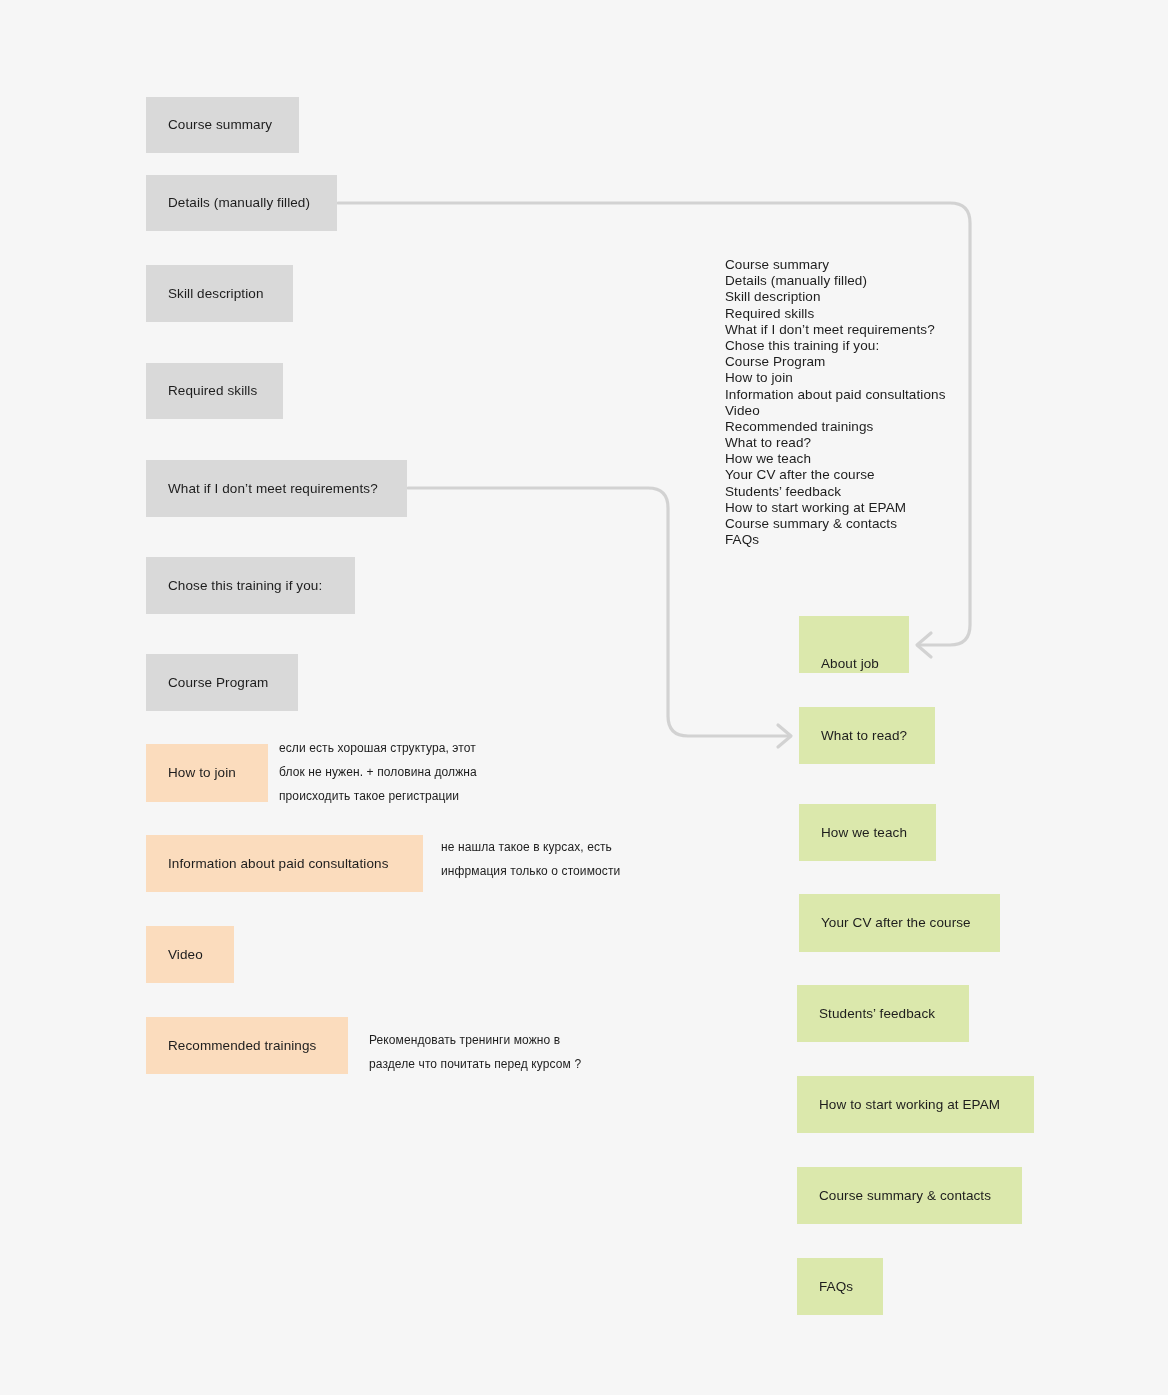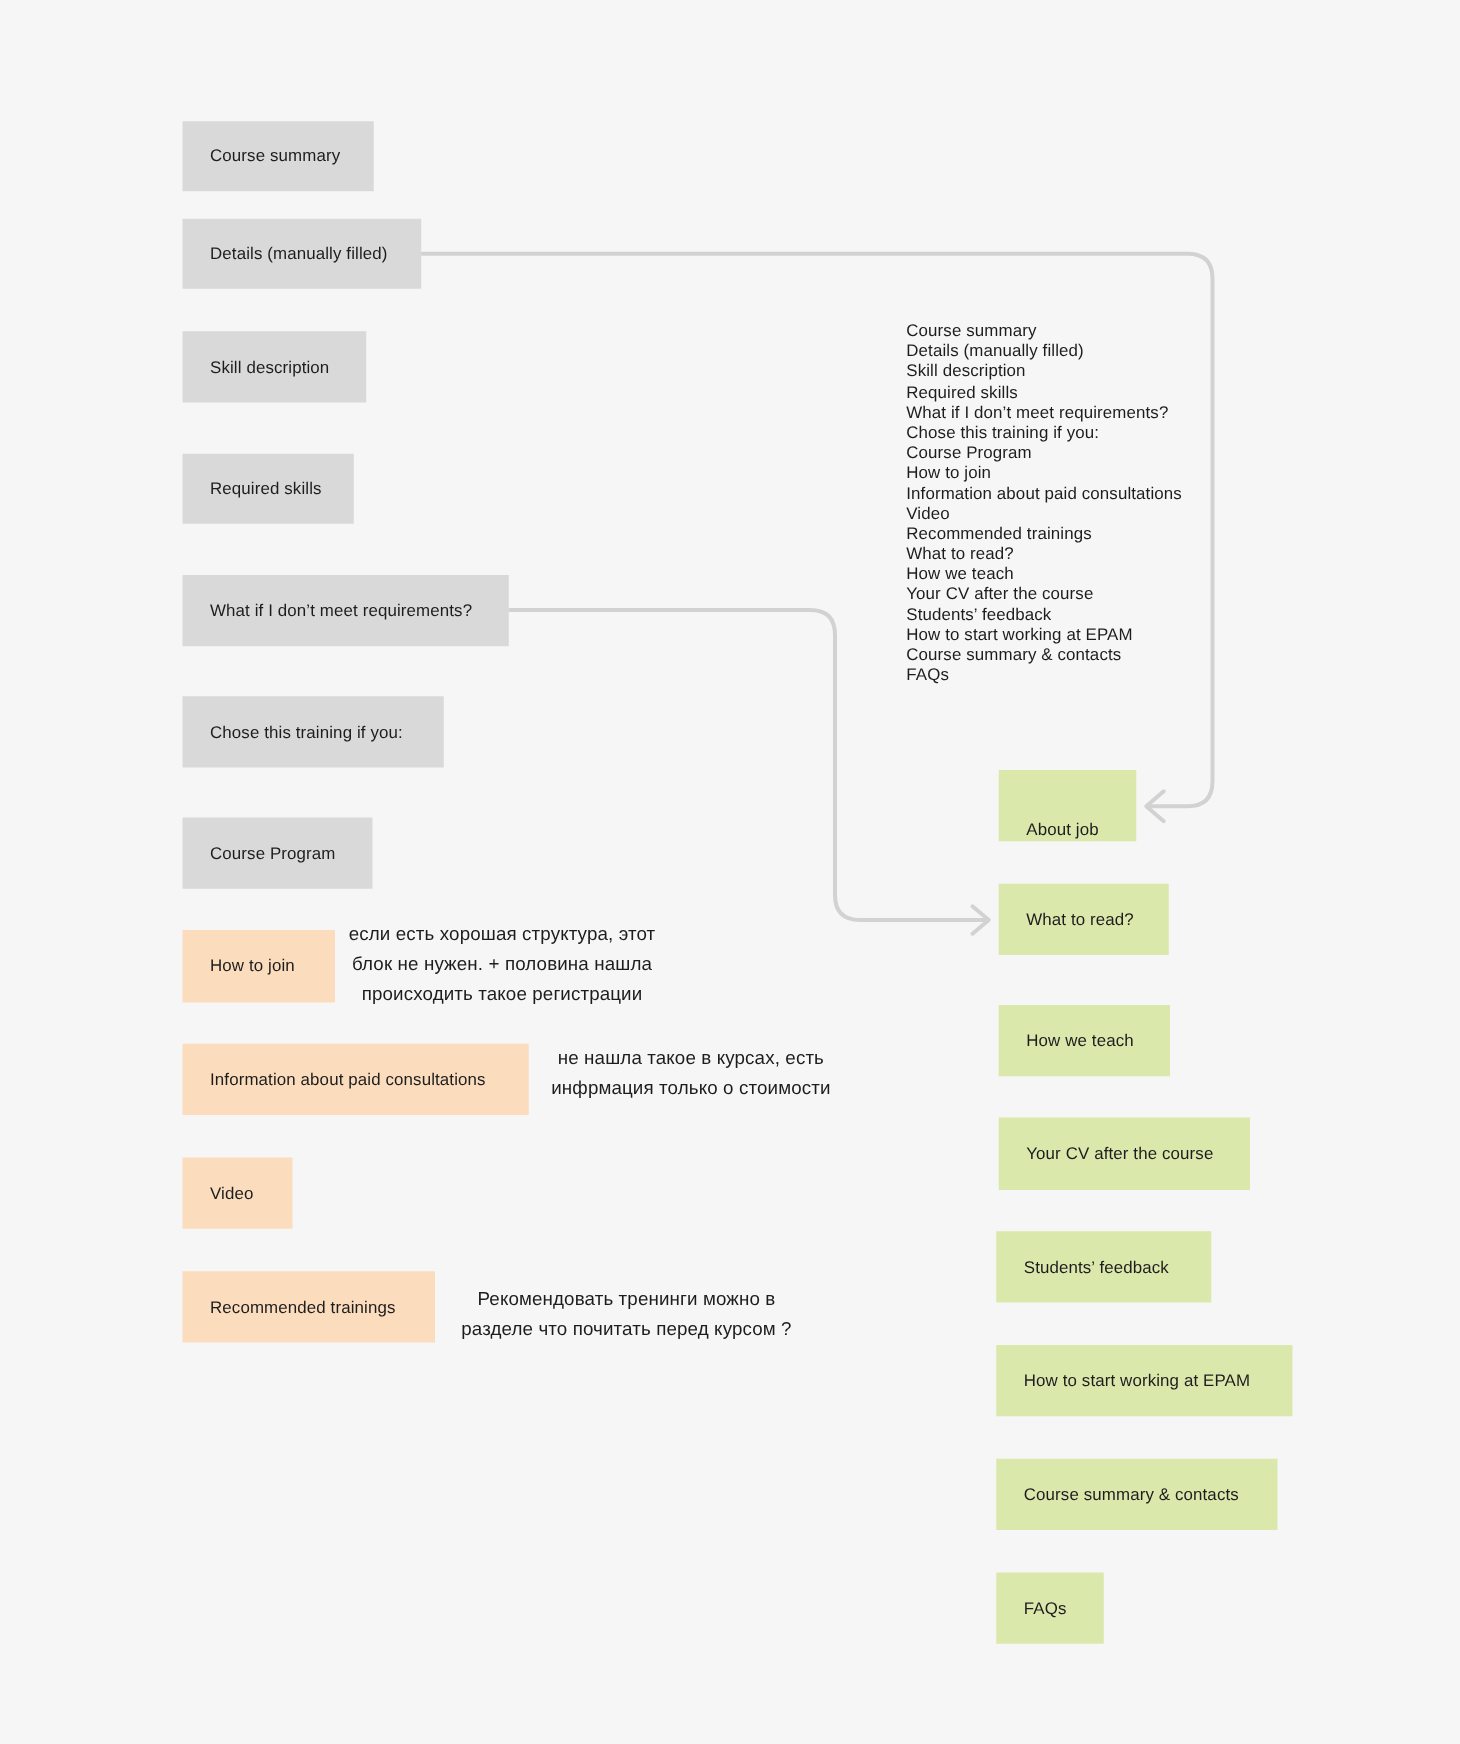--- a/index.html
+++ b/index.html
@@ -42,25 +42,24 @@
     font-size: 13.5px;
     line-height: 16.2px;
     letter-spacing: 0.1px;
     color: #1d1d1d;
     white-space: nowrap;
   }
   .toc div { height: 16.2px; }
 
   .note {
     position: absolute;
-    font-size: 15px;
+    font-size: 12px;
     line-height: 24px;
     letter-spacing: 0.1px;
     color: #1d1d1d;
-    text-align: center;
   }
   .note div { white-space: nowrap; }
 
   #connectors {
     position: absolute;
     left: 0; top: 0;
     width: 1168px;
     height: 1395px;
     pointer-events: none;
   }
@@ -155,21 +154,21 @@
     <div>How we teach</div>
     <div>Your CV after the course</div>
     <div>Students’ feedback</div>
     <div>How to start working at EPAM</div>
     <div>Course summary &amp; contacts</div>
     <div>FAQs</div>
   </div>
 
   <div class="note" style="left:279px;top:736px;">
     <div>если есть хорошая структура, этот</div>
-    <div>блок не нужен. + половина нашла</div>
+    <div>блок не нужен. + половина должна</div>
     <div>происходить такое регистрации</div>
   </div>
   <div class="note" style="left:369px;top:1028px;">
     <div>Рекомендовать тренинги можно в</div>
     <div>разделе что почитать перед курсом ?</div>
   </div>
   <div class="note" style="left:441px;top:835px;">
     <div>не нашла такое в курсах, есть</div>
     <div>инфрмация только о стоимости</div>
   </div>

